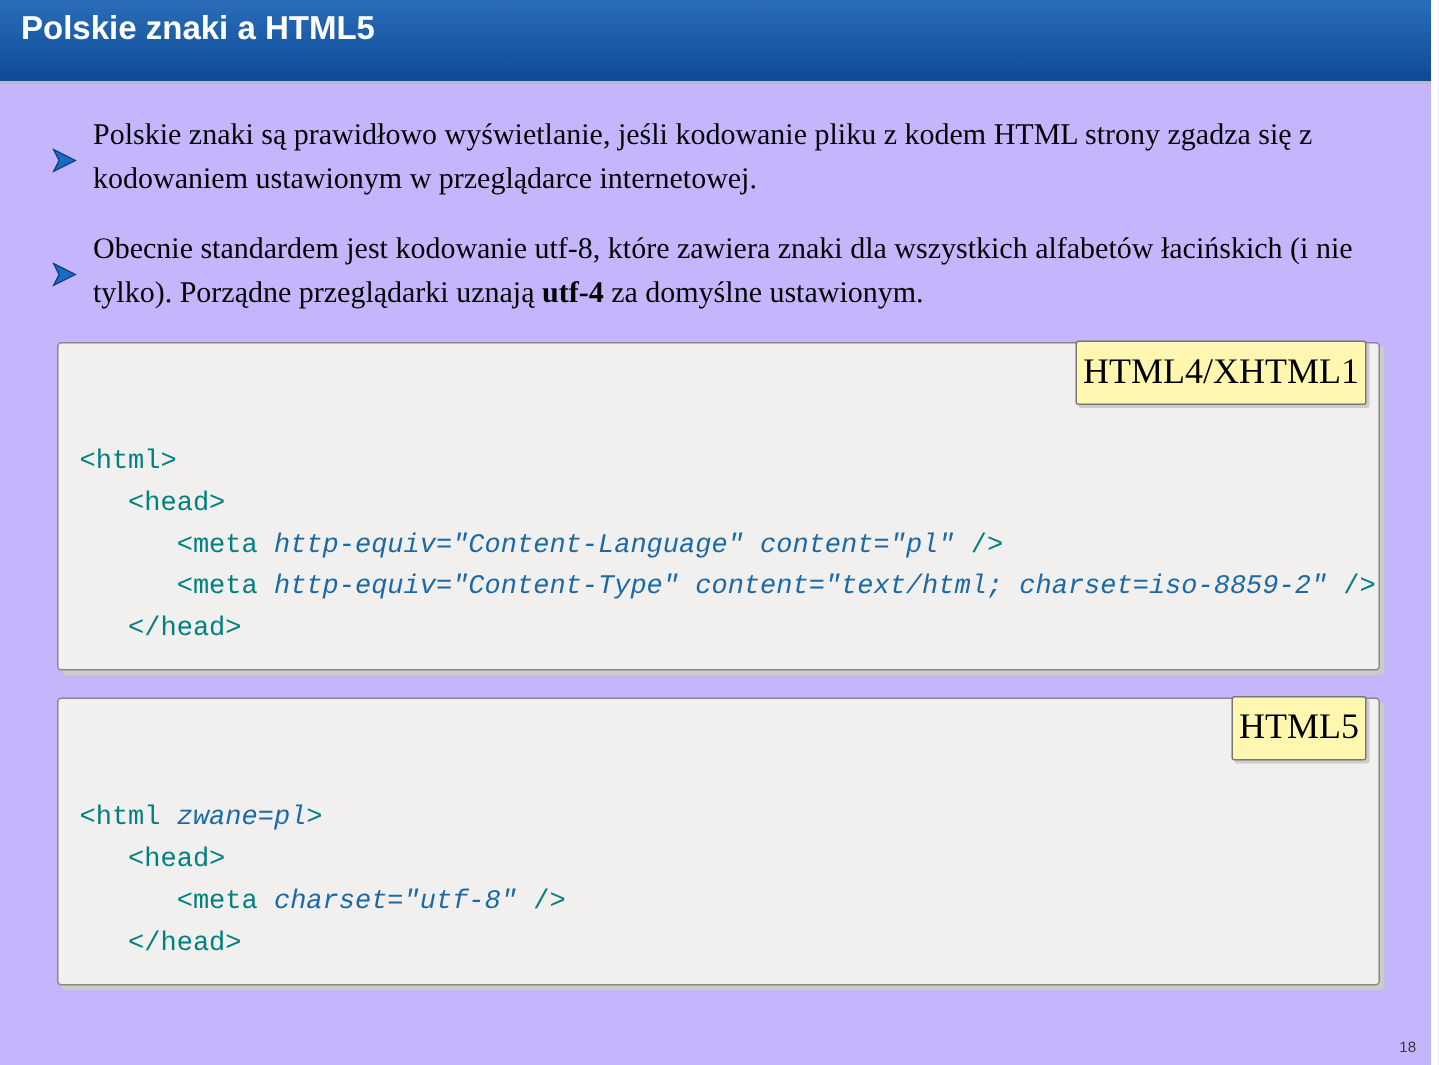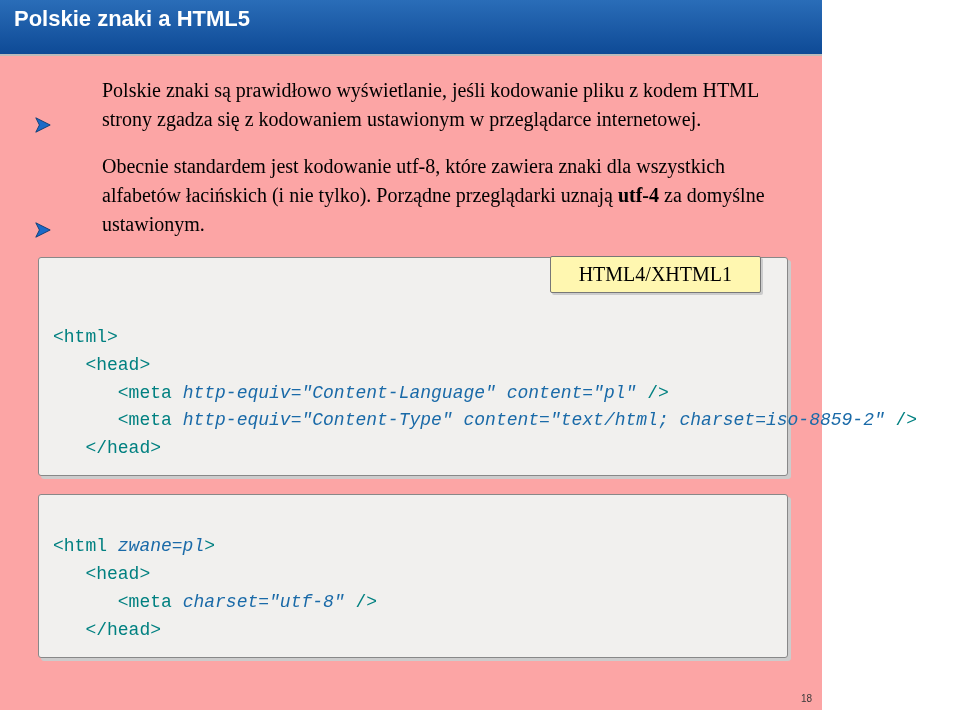--- a/index.html
+++ b/index.html
@@ -1,24 +1,24 @@
 <!DOCTYPE html>
 <html><head>
 <meta charset="utf-8">
 <style>
   * { box-sizing: border-box; margin: 0; padding: 0; }
   html, body { width: 959px; height: 710px; font-family: Verdana, Arial, sans-serif; background: #fff; overflow: hidden; }
-  .slide { width: 822px; height: 710px; position: relative; background: #fca5a5; }
+  .slide { width: 954px; height: 710px; position: relative; background: #c4b5fd; }
   .header-bar { background: #1a5db1; background: linear-gradient(to bottom, #2a6db8 0%, #0e4a96 100%); color: #fff; padding: 6px 14px 22px 14px; font-size: 22px; font-weight: bold; border-bottom: 2px solid #bbb; }
   .content { padding: 20px 30px 0 34px; }
-  .bullet-block { margin-bottom: 18px; display: flex; align-items: flex-end; gap: 40px; }
+  .bullet-block { margin-bottom: 18px; display: flex; align-items: center; }
   .bullet-arrow { flex: 0 0 auto; width: 18px; height: 18px; margin-top: 4px; margin-right: 10px; }
   .bullet-text { font-size: 20px; line-height: 1.45; color: #000; font-family: Georgia, 'Times New Roman', serif; }
   .code-box { position: relative; border: 1.5px solid #888; border-radius: 3px; background: #f1f0ee; margin: 8px 4px 18px 4px; padding: 10px 14px 12px 14px; font-family: 'Courier New', monospace; font-size: 18px; line-height: 1.55; white-space: pre; color: #000; box-shadow: 3px 3px 0 0 #ccc; }
-  .label-tag { position: absolute; top: -2px; right: 26px; background: #fff7b0; border: 1.5px solid #777; border-radius: 2px; padding: 2px 28px; font-family: Georgia, serif; font-size: 20px; color: #000; box-shadow: 2px 2px 0 0 #ccc; }
+  .label-tag { position: absolute; top: -2px; right: 8px; background: #fff7b0; border: 1.5px solid #777; border-radius: 2px; padding: 2px 4px; font-family: Georgia, serif; font-size: 24px; color: #000; box-shadow: 2px 2px 0 0 #ccc; }
   .pg-num { position: absolute; right: 10px; bottom: 6px; font-size: 10px; color: #3a3a3a; font-family: Arial, sans-serif; }
   .code-box .kw { color: #008080; }
   .code-box .pl { color: #000; }
   .code-box .attr { color: #1a6aa8; font-style: italic; }
   .b { font-weight: bold; }
 </style>
 </head>
 <body>
 
 <div class="slide">
@@ -46,20 +46,21 @@
 
     <div class="code-box">
       <div class="label-tag">HTML4/XHTML1</div>
 <span class="kw">&lt;html&gt;</span>
 <span class="kw">   &lt;head&gt;</span>
 <span><span class="kw">      &lt;meta </span><span class="attr">http-equiv="Content-Language"</span><span class="pl"> </span><span class="attr">content="pl"</span><span class="kw"> /&gt;</span></span>
 <span><span class="kw">      &lt;meta </span><span class="attr">http-equiv="Content-Type"</span><span class="pl"> </span><span class="attr">content="text/html; charset=iso-8859-2"</span><span class="kw"> /&gt;</span></span>
 <span class="kw">   &lt;/head&gt;</span></div>
 
     <div class="code-box">
+      <div class="label-tag">HTML5</div>
 <span><span class="kw">&lt;html </span><span class="attr">zwane=pl</span><span class="kw">&gt;</span></span>
 <span class="kw">   &lt;head&gt;</span>
 <span><span class="kw">      &lt;meta </span><span class="attr">charset="utf-8"</span><span class="kw"> /&gt;</span></span>
 <span class="kw">   &lt;/head&gt;</span></div>
 
   </div>
 
   <div class="pg-num">18</div>
 </div>
 

